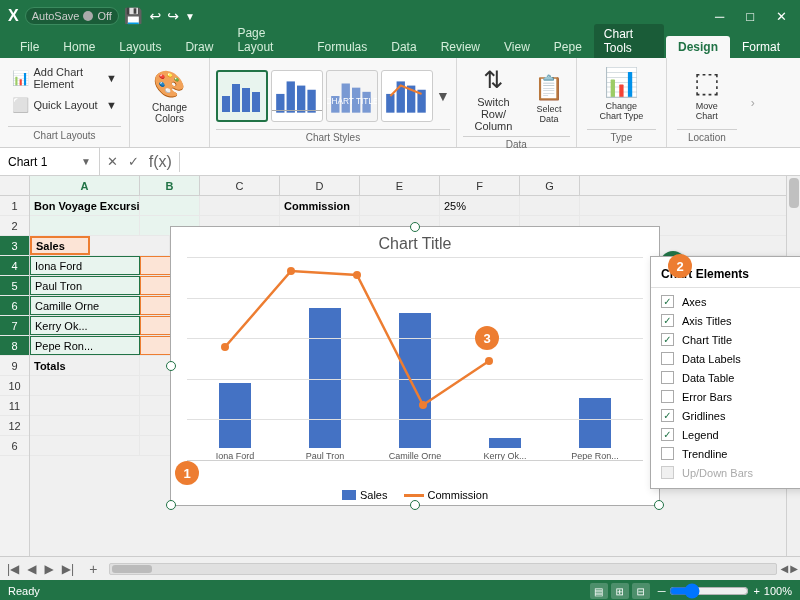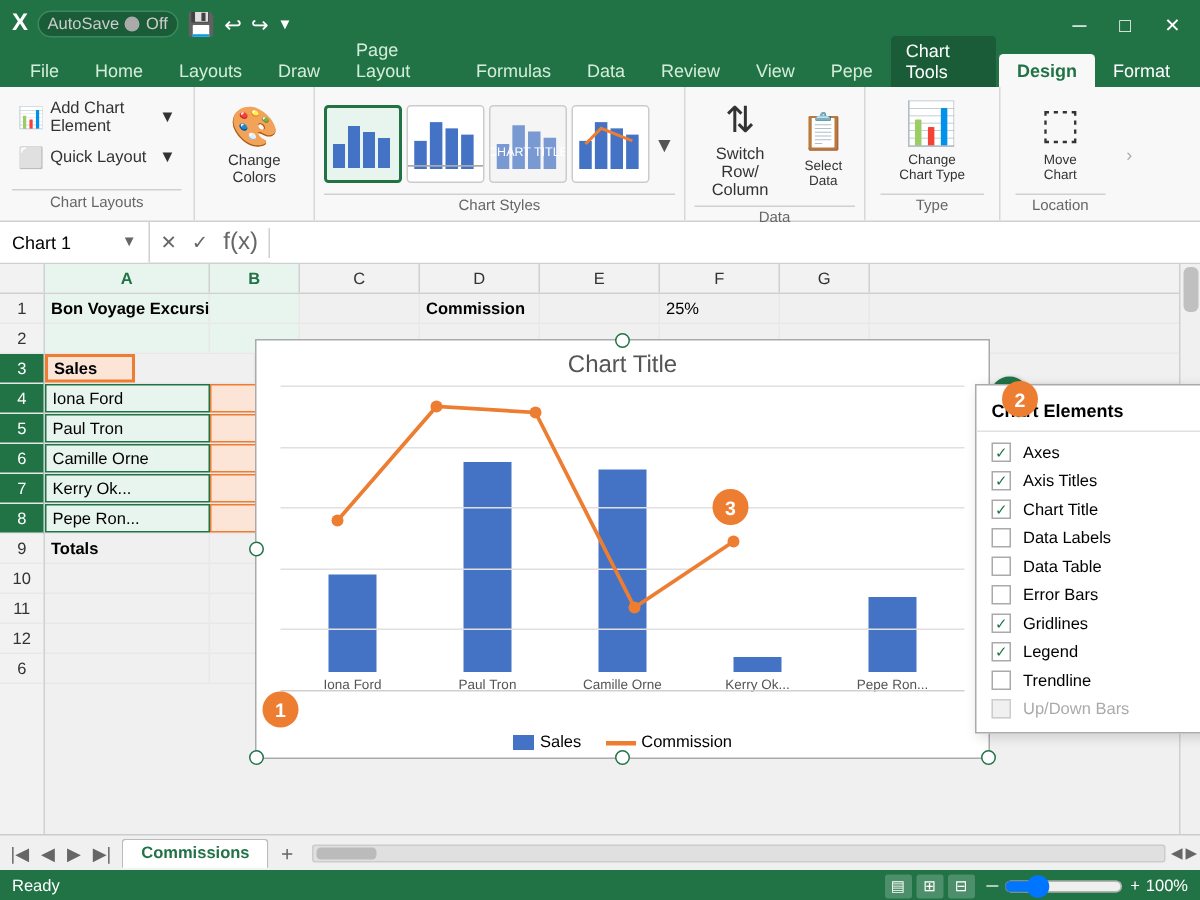--- a/index.html
+++ b/index.html
@@ -806,21 +806,20 @@
   </div>
 </div>
 
 <div style="display:flex; align-items:center; background:#f0f0f0; border-top:1px solid #ccc; height:24px;">
   <div style="display:flex; gap:2px; align-items:center; padding:0 4px;">
     <span style="font-size:12px; color:#666; cursor:pointer; padding:0 3px;">|◀</span>
     <span style="font-size:12px; color:#666; cursor:pointer; padding:0 3px;">◀</span>
     <span style="font-size:12px; color:#666; cursor:pointer; padding:0 3px;">▶</span>
     <span style="font-size:12px; color:#666; cursor:pointer; padding:0 3px;">▶|</span>
   </div>
-  <div class="sheet-tab active">Commissions</div>
   <div class="sheet-add">+</div>
 
   <div style="flex:1; height:12px; background:#e0e0e0; margin:0 4px; border:1px solid #ccc; border-radius:2px; display:flex; align-items:center;">
     <div style="width:40px; height:8px; background:#bbb; border-radius:3px; margin-left:2px;"></div>
   </div>
   <div style="display:flex; gap:2px; margin-right:2px;">
     <span style="font-size:10px; color:#666; cursor:pointer;">◀</span>
     <span style="font-size:10px; color:#666; cursor:pointer;">▶</span>
   </div>
 </div>

